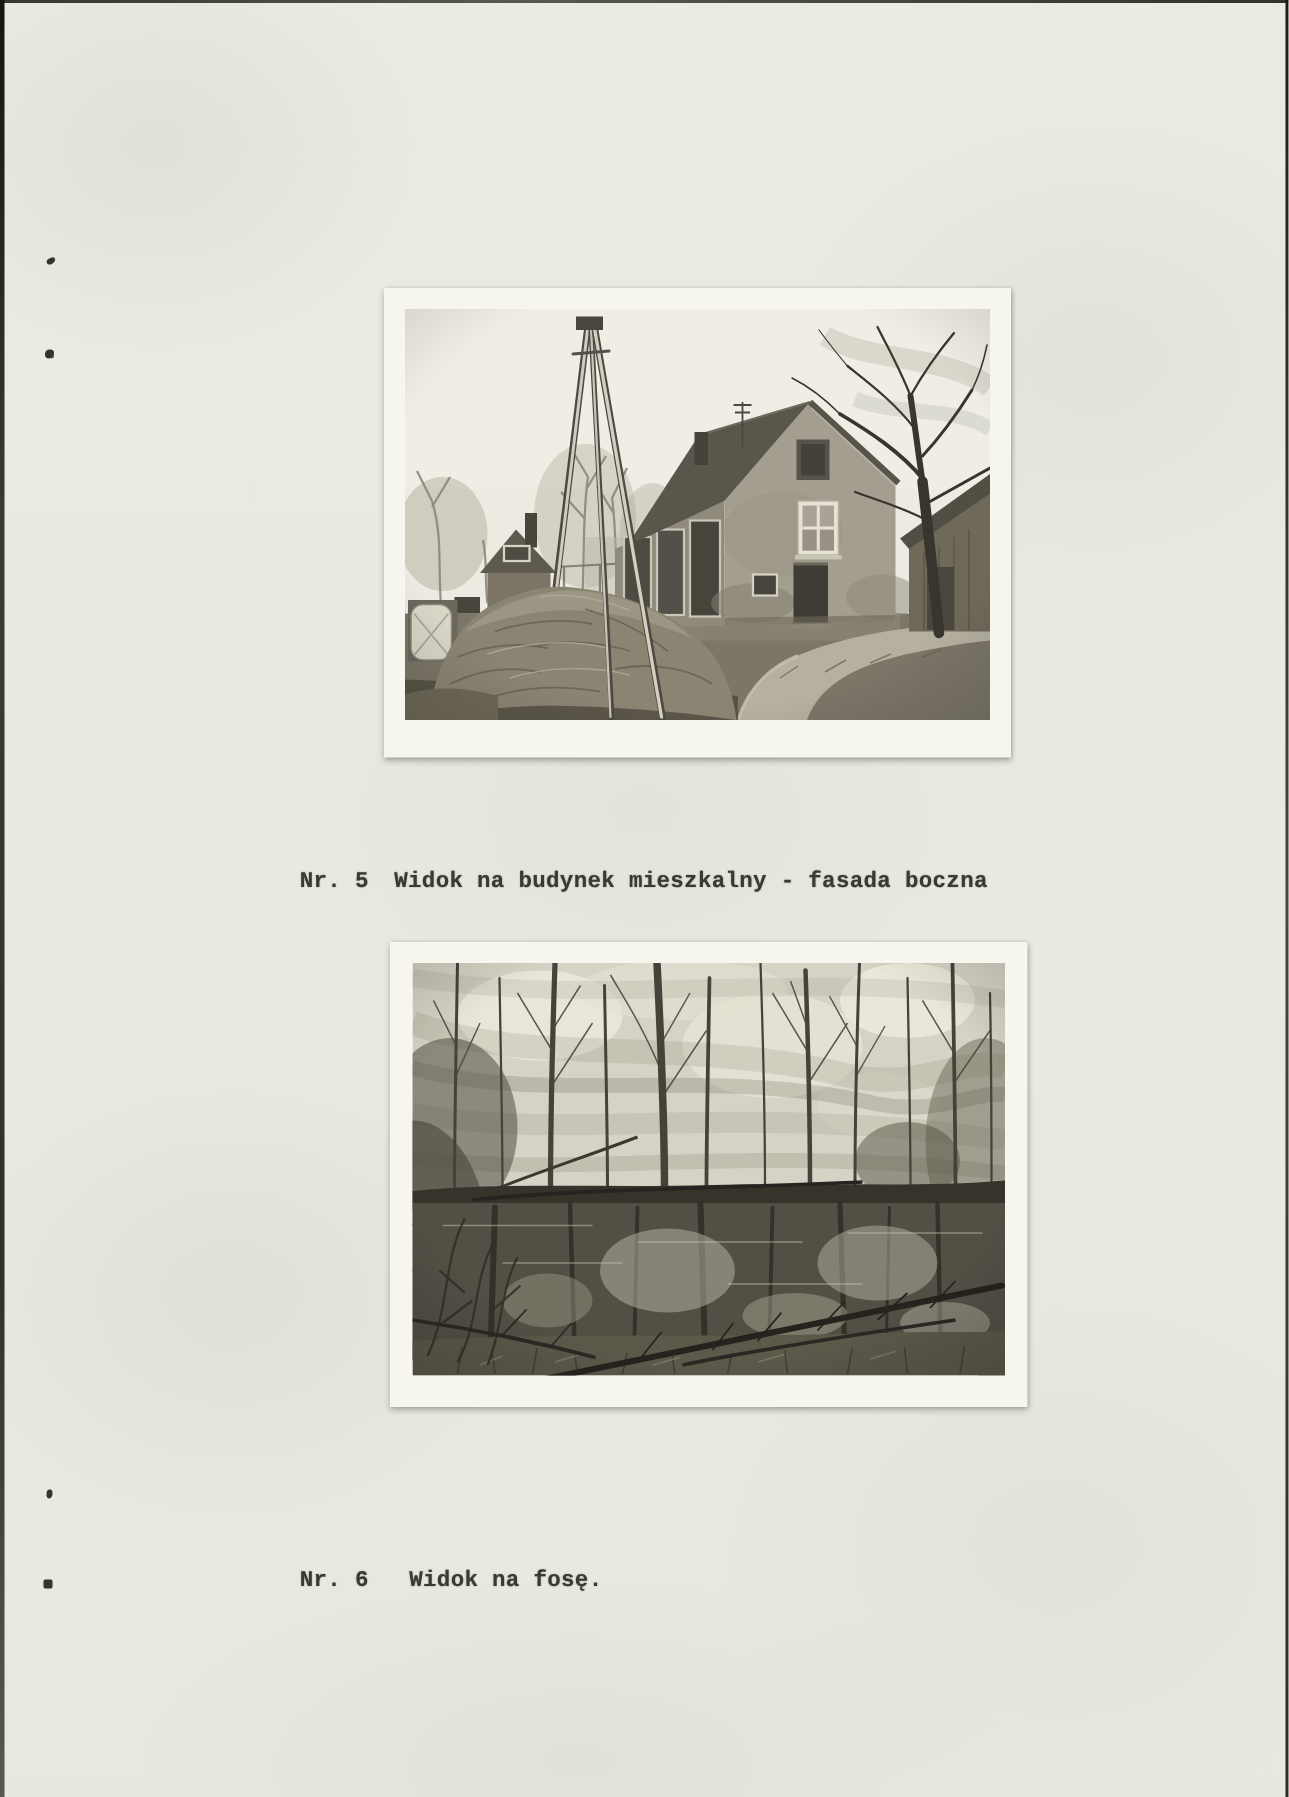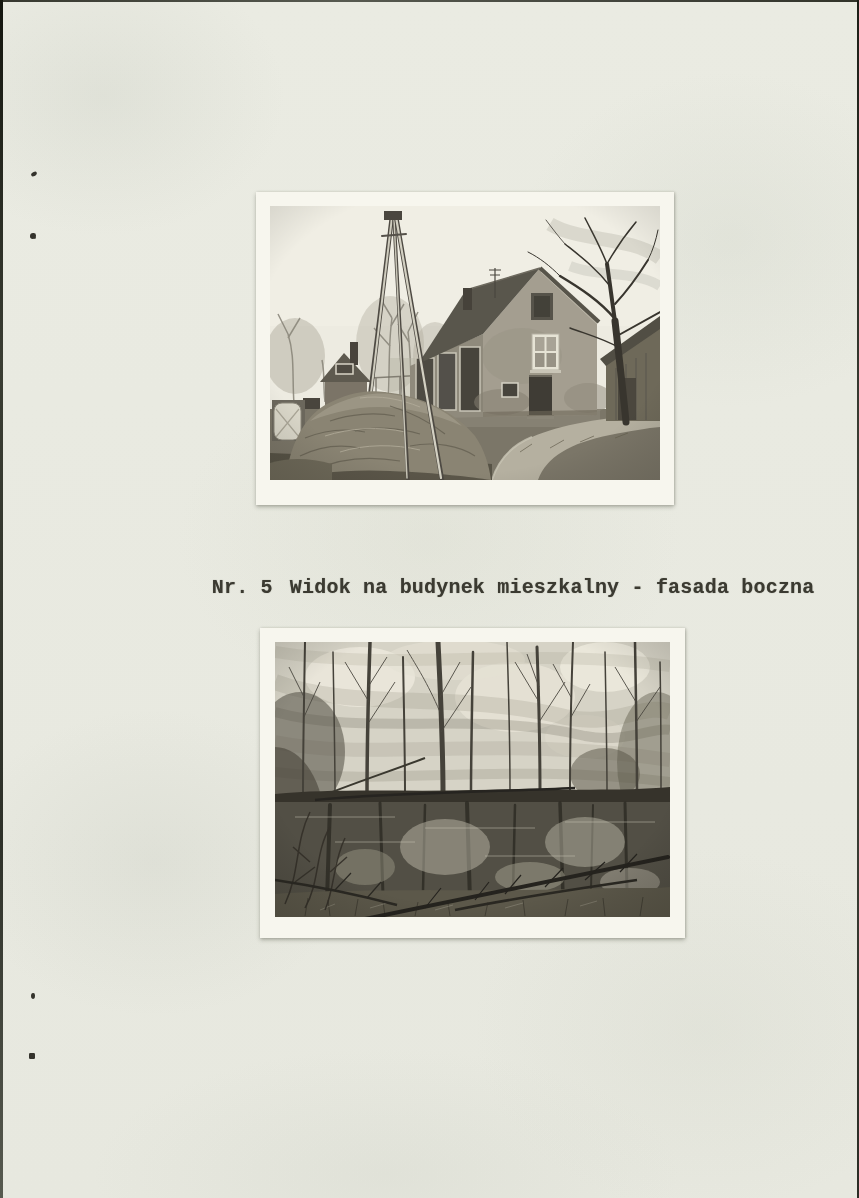--- a/index.html
+++ b/index.html
@@ -33,21 +33,21 @@
   .photo{position:absolute;background:#f7f6ee;
     box-shadow:0 2px 4px rgba(60,62,50,0.35), 1px 0 2px rgba(60,62,50,0.18);}
   .photo svg{position:absolute;display:block;}
   .photo5{left:256px;top:192px;width:418px;height:313px;}
   .photo5 svg{left:14px;top:14px;}
   .photo6{left:260px;top:628px;width:425px;height:310px;}
   .photo6 svg{left:15px;top:14px;}
   .caption{
     position:absolute;white-space:pre;
     font-family:"Liberation Mono","DejaVu Sans Mono",monospace;
-    font-weight:700;font-size:20px;line-height:21px;
+    font-weight:700;font-size:15px;line-height:21px;
     letter-spacing:0.2px;color:#3b3a31;
     text-shadow:0 0 1px rgba(59,58,49,0.55);
     text-align:right;
   }
   .caption5{left:163px;top:556px;}
   .caption6{left:163px;top:1022px;}
   .caption5 .num{margin-right:17px;}
   .caption6 .num{margin-right:27px;}
 </style>
 </head>
@@ -321,14 +321,17 @@
       <path d="M60,248 L76,231 M92,256 L106,240" stroke="#2b2923" stroke-width="1.2" fill="none"></path>
       <path d="M85,278 C160,262 260,243 393,215" stroke="#25231e" stroke-width="4" fill="none" stroke-linecap="round"></path>
       <path d="M180,268 C240,256 300,247 362,238" stroke="#2a2822" stroke-width="2.5" fill="none"></path>
       <g stroke="#25231e" stroke-width="1.2" fill="none">
         <path d="M150,266 L166,246 M230,252 L246,233 M270,245 L288,226 M310,238 L330,220 M345,230 L362,212 M200,258 L214,240"></path>
       </g>
       <rect width="395" height="275" fill="url(#vig2)"></rect>
     </svg>
   </figure>
 
+  <figcaption class="caption caption6">
+    <span class="num">Nr. 6</span><span>Widok na fosę.</span>
+  </figcaption>
 
 </div>
 
 </body></html>

